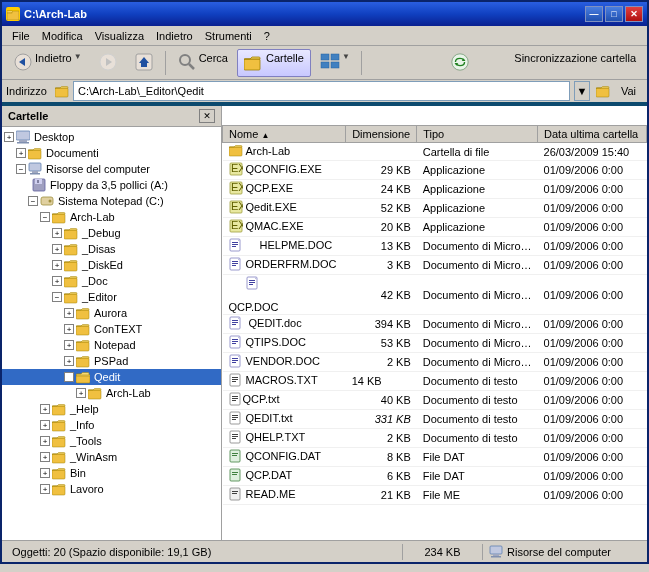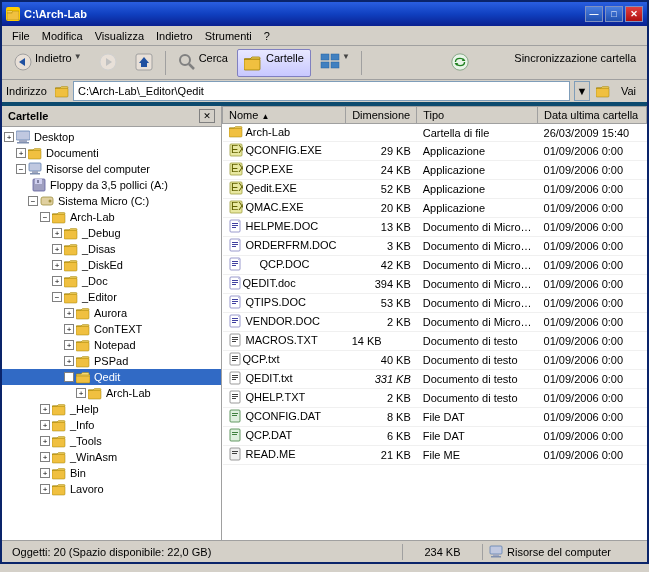--- a/index.html
+++ b/index.html
@@ -48,21 +48,21 @@
     .tree-expand { width: 10px; height: 10px; border: 1px solid #808080; background: white; display: inline-flex; align-items: center; justify-content: center; font-size: 8px; cursor: pointer; flex-shrink: 0; }
     .tree-expand.empty { border: none; background: transparent; }
     .tree-label { font-size: 11px; }
     .tree-item.selected .tree-label { color: white; }
 
     
     .file-panel { flex: 1; background: white; display: flex; flex-direction: column; overflow: hidden; }
     .file-table { width: 100%; border-collapse: collapse; }
     .file-table th { background: #d4d0c8; border: 1px solid #a0a0a0; padding: 2px 6px; text-align: left; font-size: 11px; font-weight: normal; cursor: pointer; white-space: nowrap; position: sticky; top: 0; }
     .file-table td { padding: 1px 6px; font-size: 11px; border-bottom: 1px solid #f0f0f0; white-space: nowrap; }
-    .file-scroll { flex: 1; overflow-y: auto; overflow-x: auto; }
+    .file-scroll { flex: 1; overflow-y: auto; overflow-x: auto; margin-top: 19px; }
     .col-name { width: 160px; }
     .col-size { width: 70px; text-align: right; }
     .col-type { width: 120px; }
     .col-date { width: 130px; }
     .th-sort-arrow { font-size: 8px; }
 
     
     .status-bar { background: #d4d0c8; border-top: 1px solid #a0a0a0; height: 22px; display: flex; align-items: center; padding: 0 4px; flex-shrink: 0; gap: 0; }
     .status-segment { flex: 1; border-right: 1px solid #a0a0a0; padding: 2px 6px; font-size: 11px; }
     .status-segment:last-child { border-right: none; }
@@ -259,21 +259,21 @@
             <span class="tree-label">Floppy da 3,5 pollici (A:)</span>
           </div>
           <div class="tree-item" style="padding-left: 26px;">
             <span class="tree-expand">−</span>
             <span style="display: inline-flex; align-items: center; margin-right: 2px;">
               <svg width="14" height="14" viewBox="0 0 14 14">
                 <rect x="1" y="3" width="12" height="8" rx="2" fill="#e0d0a0" stroke="#a09040" stroke-width="0.8"></rect>
                 <circle cx="10" cy="7" r="1.5" fill="#a09040"></circle>
               </svg>
             </span>
-            <span class="tree-label">Sistema Micro (C:)</span>
+            <span class="tree-label">Sistema Notepad (C:)</span>
           </div>
           <div class="tree-item" style="padding-left: 38px;">
             <span class="tree-expand">−</span>
             <span style="display: inline-flex; align-items: center; margin-right: 2px;">
               <svg width="14" height="14" viewBox="0 0 14 14">
                 <rect x="0" y="4" width="13" height="9" rx="1" fill="#f0c040" stroke="#a08000" stroke-width="0.5"></rect>
                 <path d="M0 5 Q0 4 1 4 L5 4 L6.5 2.5 L12 2.5 Q13 2.5 13 3.5 L13 4 L0 4Z" fill="#f8d870" stroke="#a08000" stroke-width="0.5"></path>
               </svg>
             </span>
             <span class="tree-label">Arch-Lab</span>
@@ -527,21 +527,21 @@
                       <rect x="1" y="1" width="12" height="12" rx="1" fill="#e8e8a0" stroke="#a0a040" stroke-width="0.8"></rect>
                       <text x="2" y="10" font-size="7" fill="#606000">EXE</text>
                     </svg>
                     <span>QMAC.EXE</span>
                   </span></td>
                 <td class="col-size" style="text-align: right;">20 KB</td>
                 <td class="col-type">Applicazione</td>
                 <td class="col-date">01/09/2006 0:00</td>
               </tr>
               <tr>
-                <td class="col-name"><span style="display:inline-flex;align-items:center;gap:3px;">
+                <td class="col-name"><span style="display:inline-flex;align-items:center;gap:17px;">
                     <svg width="14" height="14" viewBox="0 0 14 14">
                       <rect x="1" y="1" width="10" height="12" rx="1" fill="white" stroke="#8080c0" stroke-width="0.8"></rect>
                       <rect x="3" y="4" width="6" height="1" fill="#4040a0"></rect>
                       <rect x="3" y="6" width="6" height="1" fill="#4040a0"></rect>
                       <rect x="3" y="8" width="4" height="1" fill="#4040a0"></rect>
                       <polygon points="9,1 11,3 11,3 9,3" fill="#c0c0e0"></polygon>
                     </svg>
                     <span>HELPME.DOC</span>
                   </span></td>
                 <td class="col-size" style="text-align: right;">13 KB</td>
@@ -557,36 +557,36 @@
                       <rect x="3" y="8" width="4" height="1" fill="#4040a0"></rect>
                       <polygon points="9,1 11,3 11,3 9,3" fill="#c0c0e0"></polygon>
                     </svg>
                     <span>ORDERFRM.DOC</span>
                   </span></td>
                 <td class="col-size" style="text-align: right;">3 KB</td>
                 <td class="col-type">Documento di Micro…</td>
                 <td class="col-date">01/09/2006 0:00</td>
               </tr>
               <tr>
-                <td class="col-name"><span style="display:inline-flex;align-items:center;gap:17px;">
+                <td class="col-name"><span style="display:inline-flex;align-items:center;gap:11px;flex-direction:column;">
                     <svg width="14" height="14" viewBox="0 0 14 14">
                       <rect x="1" y="1" width="10" height="12" rx="1" fill="white" stroke="#8080c0" stroke-width="0.8"></rect>
                       <rect x="3" y="4" width="6" height="1" fill="#4040a0"></rect>
                       <rect x="3" y="6" width="6" height="1" fill="#4040a0"></rect>
                       <rect x="3" y="8" width="4" height="1" fill="#4040a0"></rect>
                       <polygon points="9,1 11,3 11,3 9,3" fill="#c0c0e0"></polygon>
                     </svg>
                     <span>QCP.DOC</span>
                   </span></td>
                 <td class="col-size" style="text-align: right;">42 KB</td>
                 <td class="col-type">Documento di Micro…</td>
                 <td class="col-date">01/09/2006 0:00</td>
               </tr>
               <tr>
-                <td class="col-name"><span style="display:inline-flex;align-items:center;gap:0;justify-content:space-between;">
+                <td class="col-name"><span style="display:inline-flex;align-items:center;gap:6px;justify-content:space-between;">
                     <svg width="14" height="14" viewBox="0 0 14 14">
                       <rect x="1" y="1" width="10" height="12" rx="1" fill="white" stroke="#8080c0" stroke-width="0.8"></rect>
                       <rect x="3" y="4" width="6" height="1" fill="#4040a0"></rect>
                       <rect x="3" y="6" width="6" height="1" fill="#4040a0"></rect>
                       <rect x="3" y="8" width="4" height="1" fill="#4040a0"></rect>
                       <polygon points="9,1 11,3 11,3 9,3" fill="#c0c0e0"></polygon>
                     </svg>
                     <span>QEDIT.doc</span>
                   </span></td>
                 <td class="col-size" style="text-align: right;">394 KB</td>
@@ -720,21 +720,21 @@
               </tr>
             </tbody>
         </table>
       </div>
     </div>
 
   </div>
 
   <div class="status-bar">
     <div class="status-segment">
-      <span>Oggetti: 20 (Spazio disponibile: 22,0 GB)</span>
+      <span>Oggetti: 20 (Spazio disponibile: 19,1 GB)</span>
     </div>
     <div class="status-segment" style="flex:0 0 80px; text-align:center;">
       <span>234 KB</span>
     </div>
     <div class="status-segment status-right" style="flex:0 0 160px;">
       <svg width="14" height="14" viewBox="0 0 14 14">
         <rect x="1" y="1" width="12" height="8" rx="1" fill="#c0c8e0" stroke="#6080b0" stroke-width="0.8"></rect>
         <rect x="4" y="9" width="6" height="2" fill="#a0a8c0"></rect>
         <rect x="2" y="11" width="10" height="1.5" fill="#8090b0"></rect>
       </svg>

